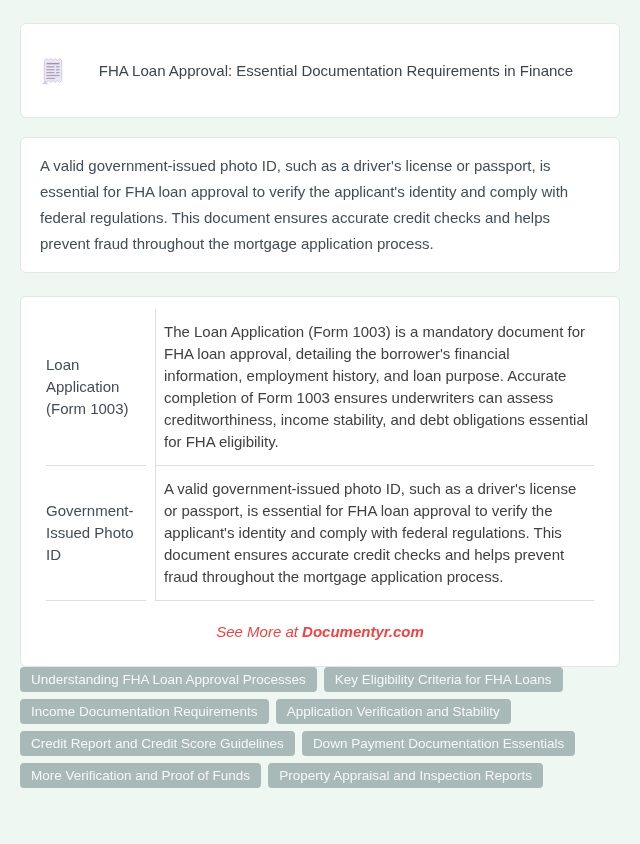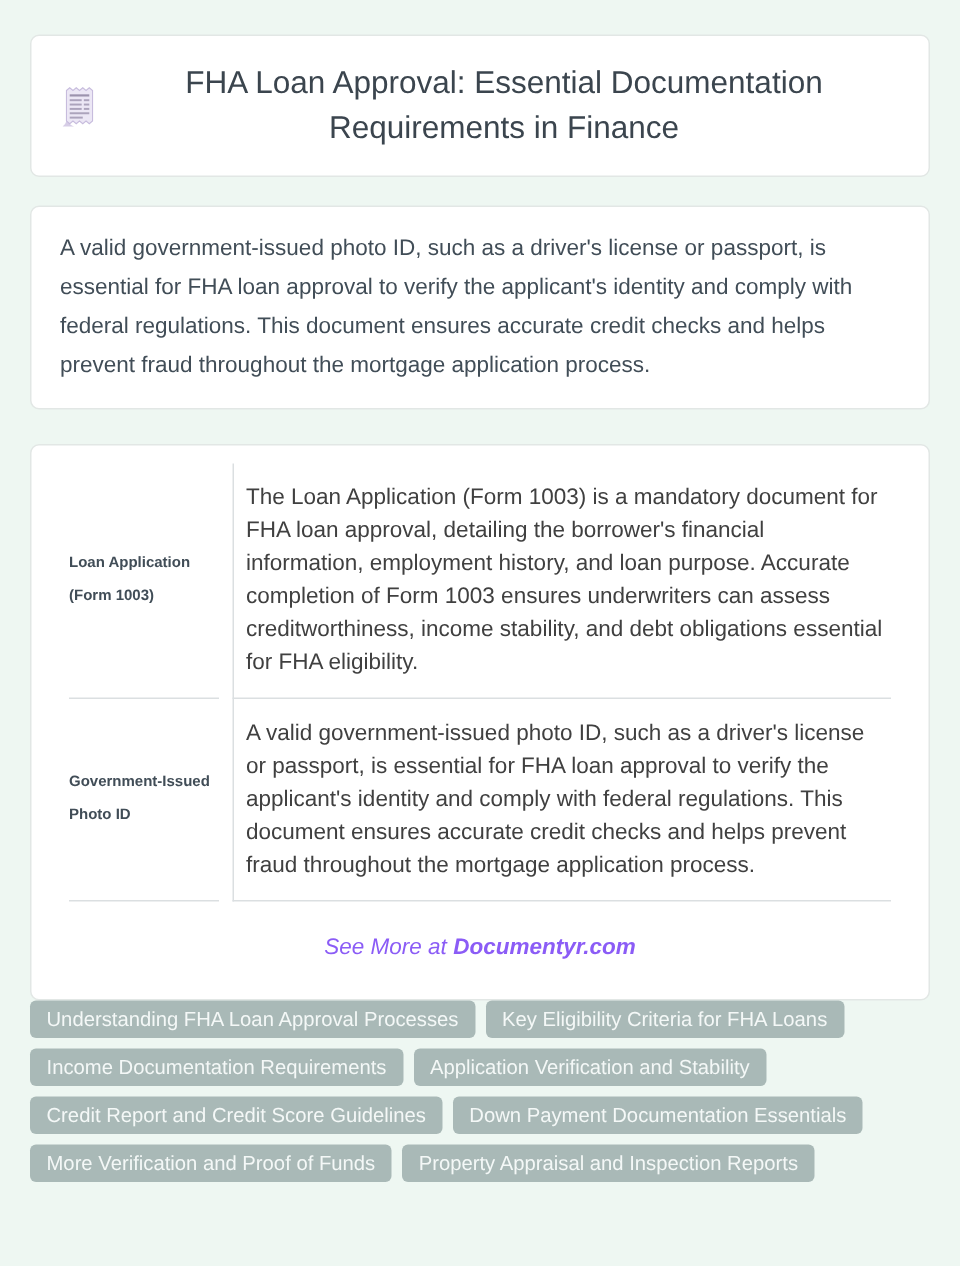--- a/index.html
+++ b/index.html
@@ -23,21 +23,21 @@
     display: flex;
     align-items: center;
     padding: 16px 20px;
     margin-bottom: 19px;
     min-height: 95px;
   }
   .receipt-icon-wrap { flex: 0 0 auto; margin-right: 8px; display: flex; align-items: center; }
   h1.page-title {
     flex: 1;
     text-align: center;
-    font-size: 21px;
+    font-size: 15px;
     font-weight: 400;
     line-height: 30px;
     color: #3b454e;
   }
 
   
   .summary-card { padding: 15px 19px; margin-bottom: 23px; min-height: 115px; display: flex; align-items: center; }
   .summary-card p {
     font-size: 15px;
     line-height: 26px;
@@ -46,44 +46,44 @@
 
   
   .table-card { padding: 12px 16px 26px 16px; }
   table.doc-table {
     width: 100%;
     border-collapse: separate;
     border-spacing: 9px 0;
   }
   table.doc-table th {
     width: 100px;
-    font-weight: 700;
+    font-weight: 400;
     text-align: left;
     vertical-align: middle;
-    font-size: 10px;
+    font-size: 15px;
     line-height: 22px;
     color: #414d57;
     border-bottom: 1px solid #dbdfe1;
     padding: 12px 0;
   }
   table.doc-table td {
     font-size: 15px;
     line-height: 22px;
     color: #404040;
     border-left: 1px solid #dbdfe1;
     border-bottom: 1px solid #dbdfe1;
     padding: 12px 4px 12px 8px;
     vertical-align: middle;
   }
   .see-more {
     margin-top: 22px;
     text-align: center;
     font-style: italic;
     font-size: 15px;
-    color: #8b5cf6;
+    color: #ef4444;
   }
   .see-more b { font-weight: 700; }
 
   
   h2.related-heading {
     margin: 19px 0 17px 0;
     text-align: center;
     font-size: 17px;
     font-weight: 500;
     color: #3b454e;

